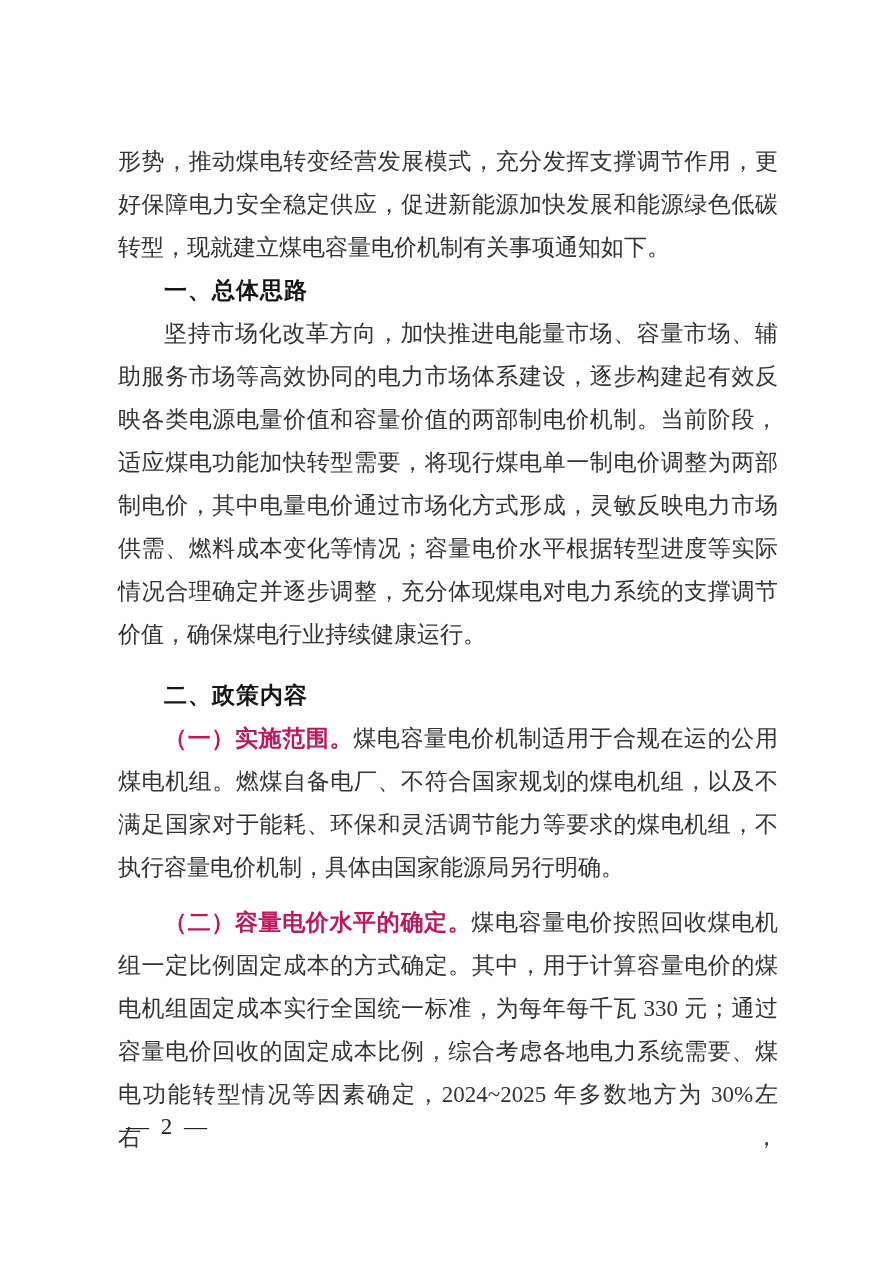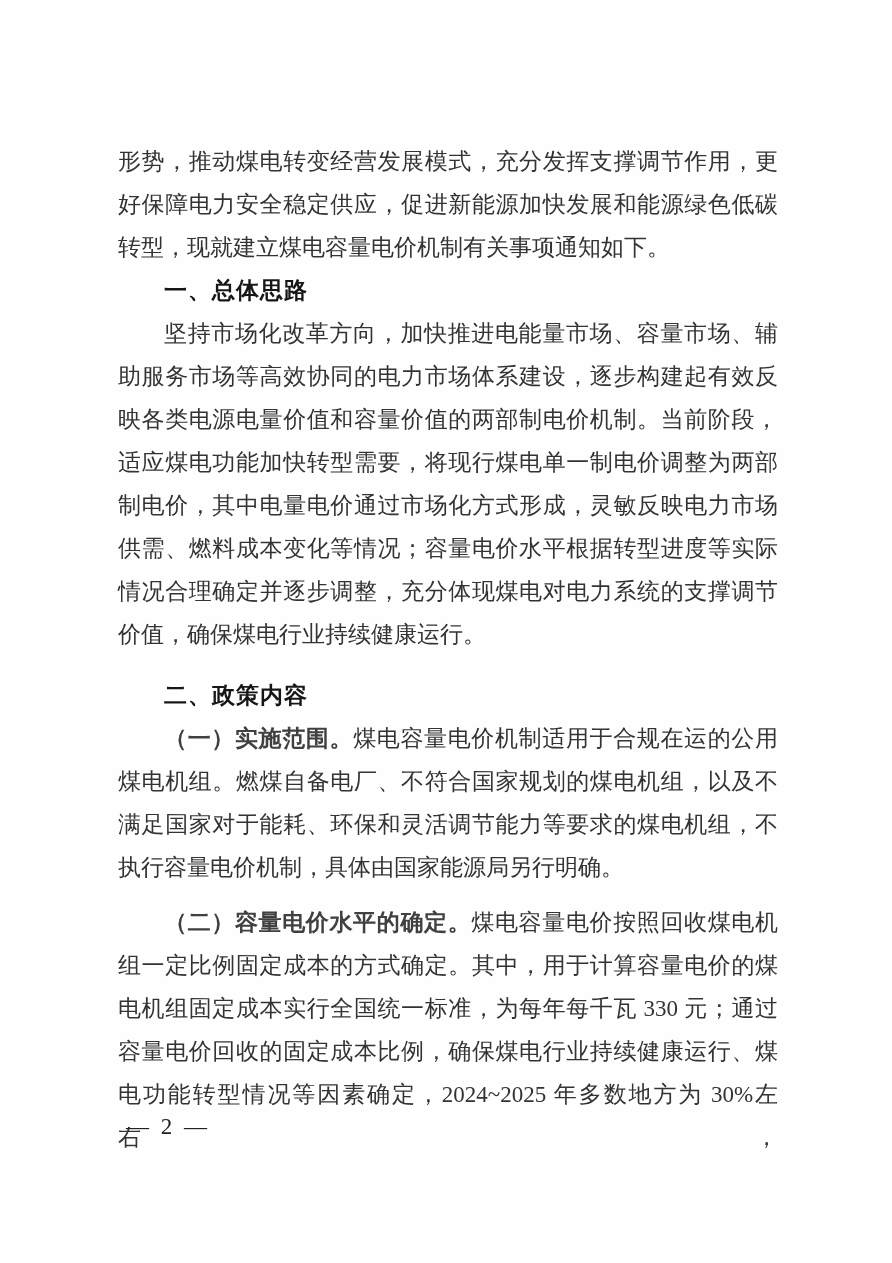--- a/index.html
+++ b/index.html
@@ -48,21 +48,21 @@
     text-align: left;
     text-align-last: left;
     text-indent: 46px;
     letter-spacing: 1px;
   }
   .mt9  { }
   .mt4  { margin-top: 18px; }
   .mt12 { margin-top: 12px; }
   .clause-title {
     font-weight: 700;
-    color: #404040;
+    color: #be185d;
   }
   .page-footer {
     position: absolute;
     left: 126px;
     top: 1110px;
     font-size: 23px;
     line-height: 34px;
     color: #222222;
     letter-spacing: 3px;
     font-family: "Liberation Serif", "DejaVu Serif", serif;
@@ -97,20 +97,20 @@
     </div>
     <div class="line justify">煤电机组。燃煤自备电厂、不符合国家规划的煤电机组，以及不</div>
     <div class="line justify">满足国家对于能耗、环保和灵活调节能力等要求的煤电机组，不</div>
     <div class="line left">执行容量电价机制，具体由国家能源局另行明确。</div>
 
     <div class="line justify indent mt12">
       <span class="clause-title">（二）容量电价水平的确定。</span><span>煤电容量电价按照回收煤电机</span>
     </div>
     <div class="line justify">组一定比例固定成本的方式确定。其中，用于计算容量电价的煤</div>
     <div class="line justify">电机组固定成本实行全国统一标准，为每年每千瓦 330 元；通过</div>
-    <div class="line justify">容量电价回收的固定成本比例，确保煤电行业持续健康运行、煤</div>
+    <div class="line justify">容量电价回收的固定成本比例，综合考虑各地电力系统需要、煤</div>
     <div class="line justify">电功能转型情况等因素确定，2024~2025 年多数地方为 30%左右，</div>
 
   </div>
 
   <div class="page-footer">— 2 —</div>
 
 </div>
 
 </body></html>

